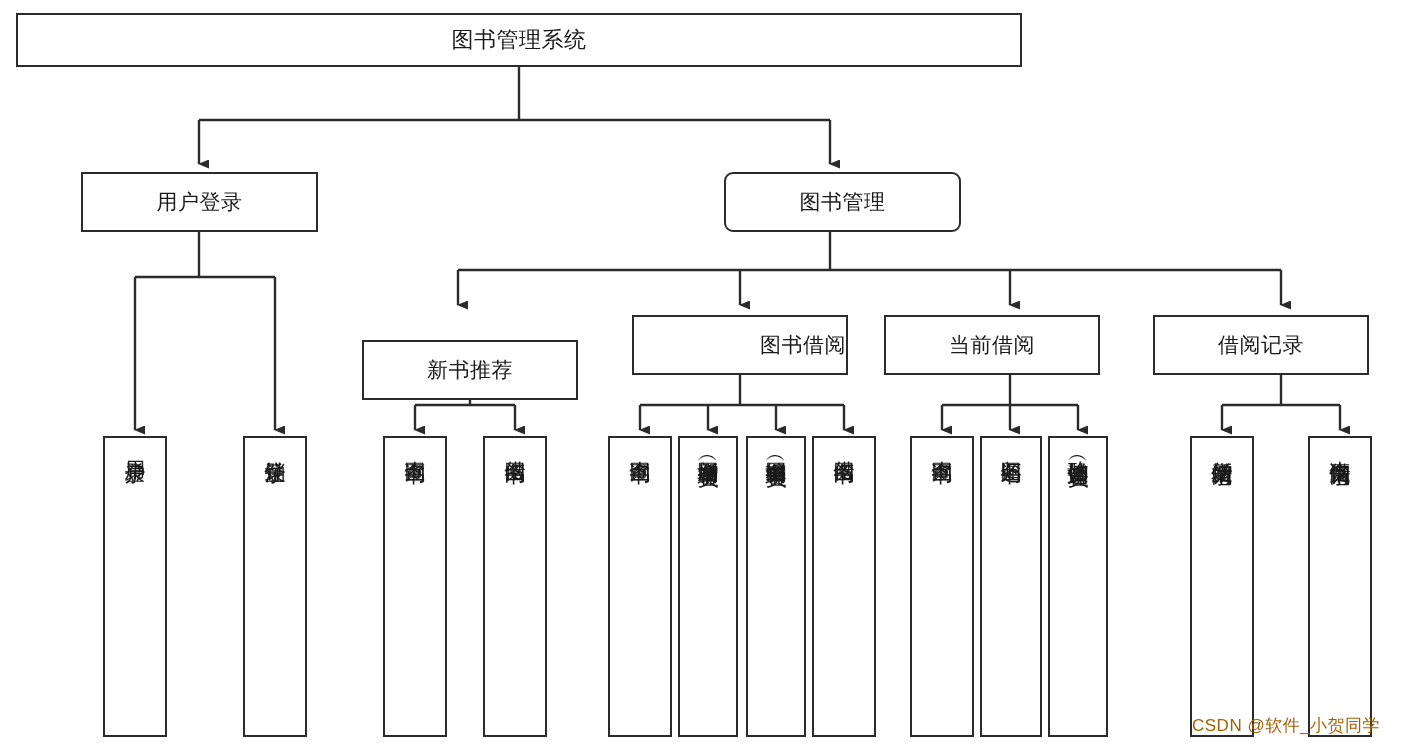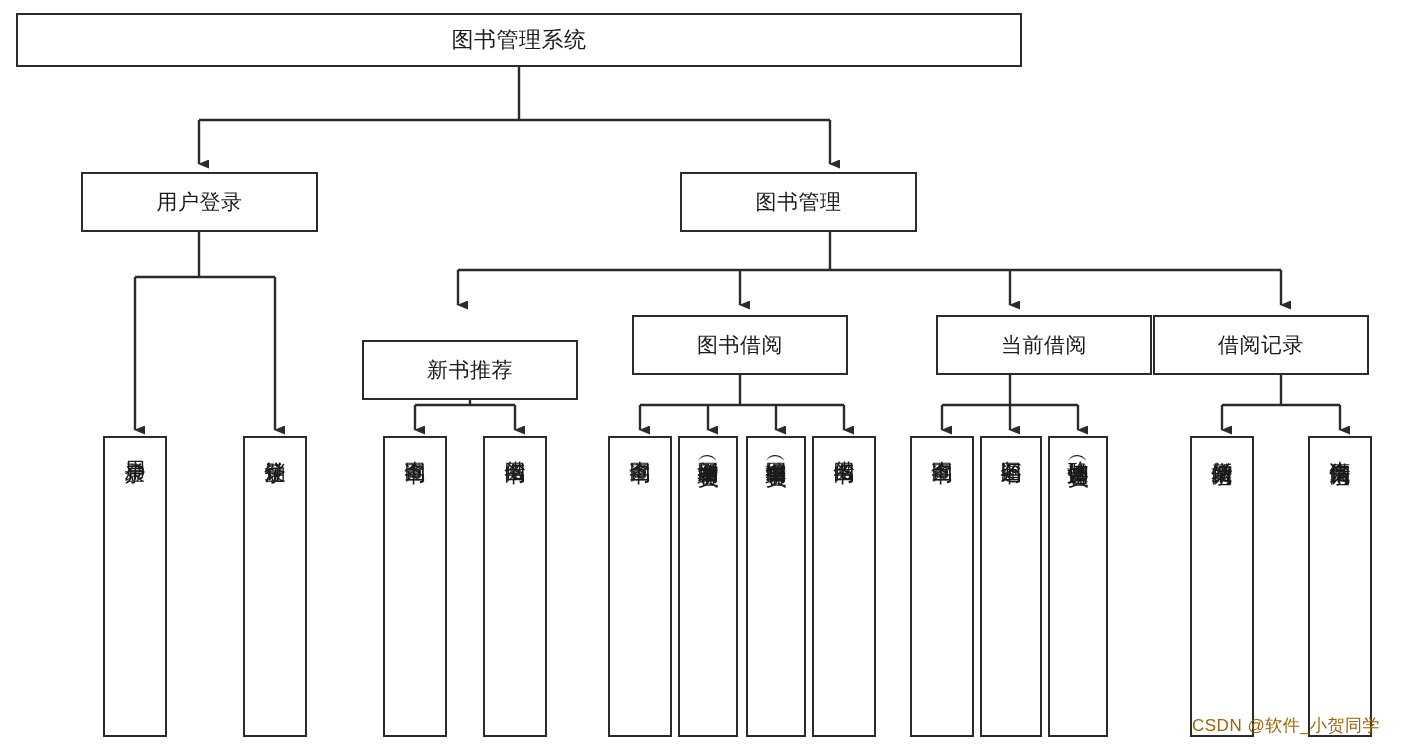--- a/index.html
+++ b/index.html
@@ -136,33 +136,33 @@
   </svg>
 
   <div class="node horiz root" style="left:16px; top:13px; width:1006px; height:54px;">
     <span class="node-label">图书管理系统</span>
   </div>
 
   <div class="node horiz" style="left:81px; top:172px; width:237px; height:60px;">
     <span class="node-label">用户登录</span>
   </div>
 
-  <div class="node horiz" style="left:680px; top:172px; width:237px; height:60px;">
+  <div class="node horiz" style="left:724px; top:172px; width:237px; height:60px;border-radius:9px;">
     <span class="node-label">图书管理</span>
   </div>
 
   <div class="node horiz" style="left:362px; top:315px; width:216px; height:60px;margin-top:25px;">
     <span class="node-label">新书推荐</span>
   </div>
 
-  <div class="node horiz" style="left:632px; top:315px; width:216px; height:60px;">
+  <div class="node horiz" style="left:632px; top:315px; width:216px; height:60px;justify-content:flex-end;">
     <span class="node-label">图书借阅</span>
   </div>
 
-  <div class="node horiz" style="left:936px; top:315px; width:216px; height:60px;">
+  <div class="node horiz" style="left:884px; top:315px; width:216px; height:60px;">
     <span class="node-label">当前借阅</span>
   </div>
 
   <div class="node horiz" style="left:1153px; top:315px; width:216px; height:60px;">
     <span class="node-label">借阅记录</span>
   </div>
 
   <div class="node leaf" style="left:103px; top:436px; width:64px; height:301px;">
     <span class="node-label">用户登录</span>
   </div>

